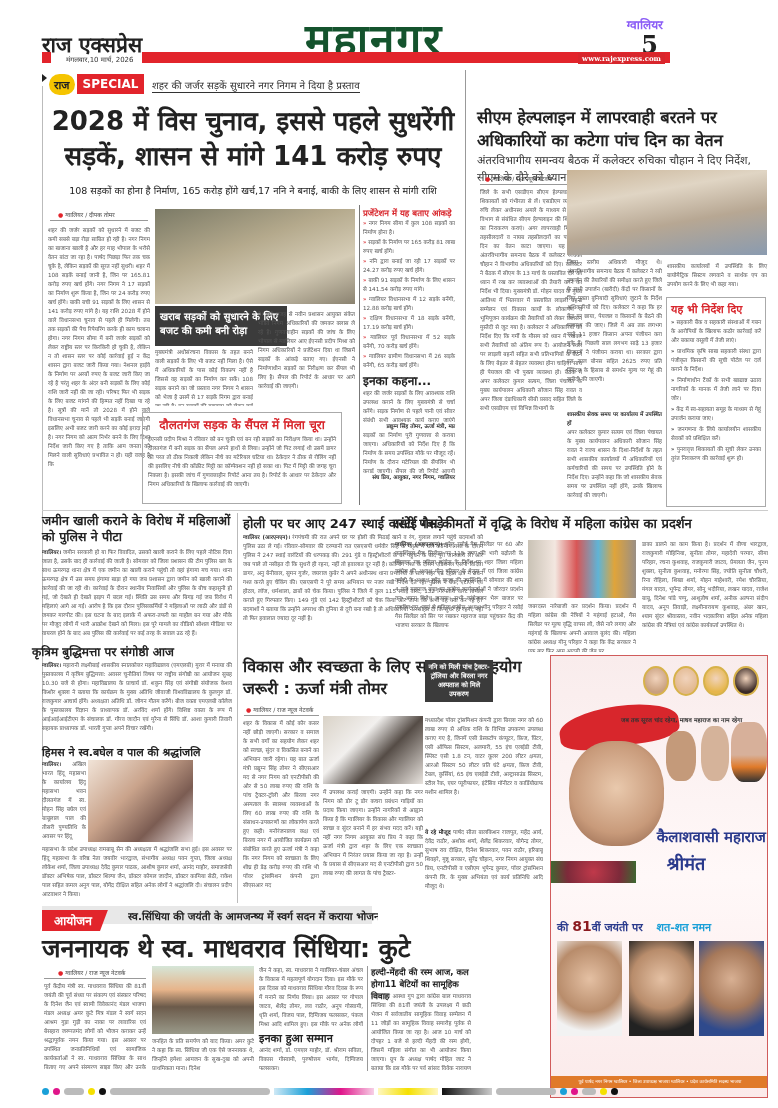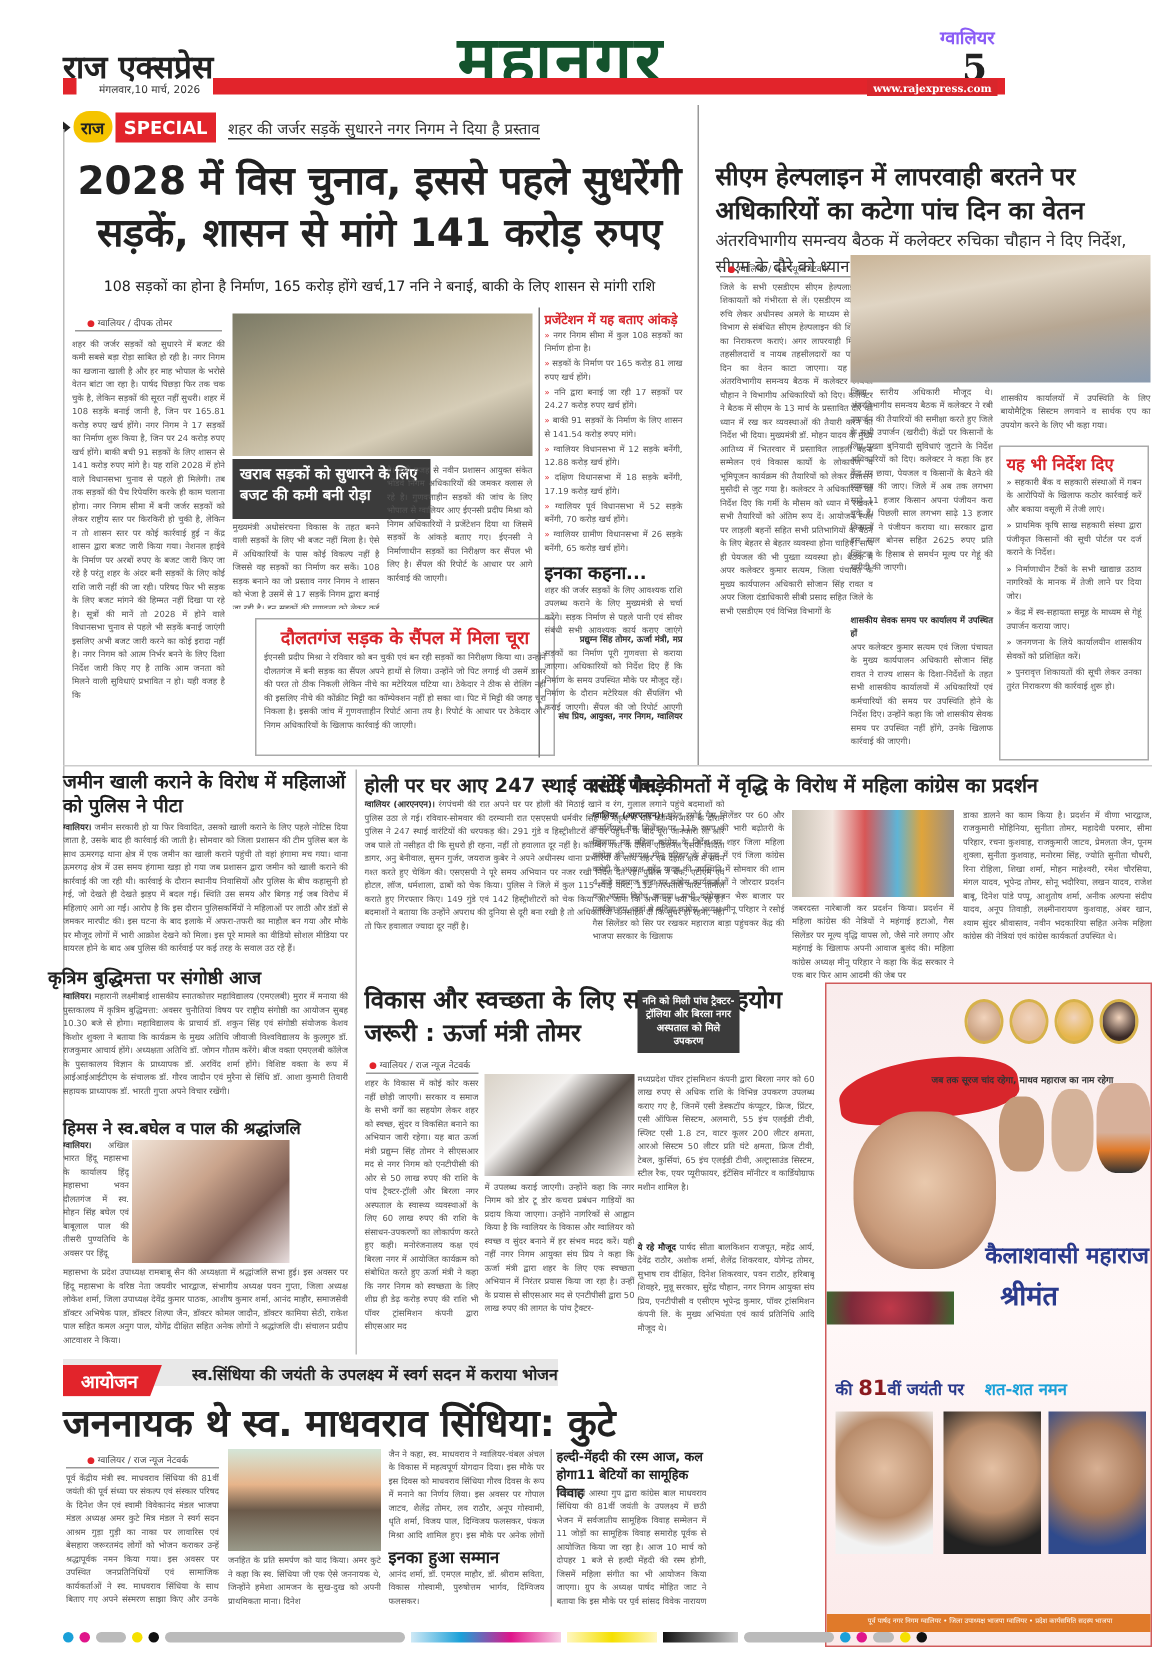--- a/index.html
+++ b/index.html
@@ -6,21 +6,21 @@
 body{width:778px;height:1108px;background:#fff;font-family:"DejaVu Sans",sans-serif;color:#222;position:relative;overflow:hidden}
 .abs{position:absolute}
 .masthead-brand{left:42px;top:30px;font-size:21px;font-weight:bold;color:#222;letter-spacing:0}
 .masthead-title{left:305px;top:8px;font-family:"DejaVu Serif",serif;font-size:44px;font-weight:bold;color:#14532d;letter-spacing:2px}
 .city{right:115px;top:16px;color:#8b5cf6;font-size:12px;font-weight:bold}
 .pageno{right:120px;top:30px;font-size:24px;font-weight:bold;font-family:"DejaVu Serif",serif}
 .redbar{left:142px;top:52px;width:528px;height:11px;background:#e2242b}
 .redbar-left{left:42px;top:52px;width:9px;height:11px;background:#e2242b}
 .date{left:66px;top:55px;font-size:7px;color:#333}
 .url{right:113px;top:53px;background:#d8262c;color:#fff;font-size:7px;font-family:"DejaVu Serif",serif;font-weight:bold;padding:1px 4px}
-.special{left:42px;top:74px;display:flex;align-items:center;gap:2px}
+.special{left:42px;top:74px;display:flex;align-items:flex-start;gap:2px}
 .special .tri{width:0;height:0;border-left:5px solid #222;border-top:4px solid transparent;border-bottom:4px solid transparent}
 .special .raj{background:#f5c400;border-radius:12px;font-weight:bold;font-size:11px;padding:3px 5px;color:#222}
 .special .sp{background:#e2242b;color:#fff;font-weight:bold;font-size:12px;padding:3px 6px}
 .kicker{left:152px;top:78px;font-size:10px;color:#333;border-bottom:1px solid #333}
 .h-main{left:48px;top:104px;width:410px;text-align:center;font-size:26px;font-weight:bold;line-height:35px;color:#222}
 .sub-main{left:48px;top:184px;width:410px;text-align:center;font-size:9.5px;color:#222}
 .byline{font-size:6px;color:#444}
 .byline .dot{color:#e2242b}
 .body-text{font-size:5.6px;line-height:9px;color:#555;text-align:justify}
 .photo{background:linear-gradient(160deg,#7b7a66 0%,#b4a98c 40%,#d6cdb7 70%,#8a8270 100%)}
@@ -61,21 +61,21 @@
 
 <div class="abs byline" style="left:58px;top:211px"><span class="dot">● </span><span>ग्वालियर / दीपक तोमर</span></div>
 <div class="abs" style="left:50px;top:220px;width:98px;height:1px;background:#999"></div>
 <div class="abs body-text" style="left:48px;top:226px;width:102px;height:272px;overflow:hidden">शहर की जर्जर सड़कों को सुधारने में बजट की कमी सबसे बड़ा रोड़ा साबित हो रही है। नगर निगम का खजाना खाली है और हर माह भोपाल के भरोसे वेतन बांटा जा रहा है। पार्षद पिछड़ा फिर तक चक चुके है, लेकिन सड़कों की सूरत नहीं सुधरी। शहर में 108 सड़कें बनाई जानी है, जिन पर 165.81 करोड़ रुपए खर्च होंगे। नगर निगम ने 17 सड़कों का निर्माण शुरू किया है, जिन पर 24 करोड़ रुपए खर्च होंगे। बाकी बची 91 सड़कों के लिए शासन से 141 करोड़ रुपए मांगे है। यह राशि 2028 में होने वाले विधानसभा चुनाव से पहले ही मिलेगी। तब तक सड़कों की पैच रिपेयरिंग करके ही काम चलाना होगा। नगर निगम सीमा में बनी जर्जर सड़कों को लेकर राष्ट्रीय स्तर पर किरकिरी हो चुकी है, लेकिन न तो शासन स्तर पर कोई कार्रवाई हुई न केंद्र शासन द्वारा बजट जारी किया गया। नेशनल हाईवे के निर्माण पर अरबों रुपए के बजट जारी किए जा रहे है परंतु शहर के अंदर बनी सड़कों के लिए कोई राशि जारी नहीं की जा रही। परिषद फिर भी सड़क के लिए बजट मांगने की हिम्मत नहीं दिखा पा रहे है। सूत्रों की मानें तो 2028 में होने वाले विधानसभा चुनाव से पहले भी सड़कें बनाई जाएंगी इसलिए अभी बजट जारी करने का कोई इरादा नहीं है। नगर निगम को आत्म निर्भर बनने के लिए दिशा निर्देश जारी किए गए है ताकि आम जनता को मिलने वाली सुविधाएं प्रभावित न हो। यही वजह है कि</div>
 
 <div class="abs photo" style="left:155px;top:209px;width:200px;height:95px"></div>
 <div class="abs caption-dark" style="left:155px;top:306px;width:132px;height:40px;font-size:10px;line-height:14px;padding:4px 5px">खराब सड़कों को सुधारने के लिए बजट की कमी बनी रोड़ा</div>
 <div class="abs body-text" style="left:155px;top:348px;width:98px;height:58px;overflow:hidden">मुख्यमंत्री अधोसंरचना विकास के तहत बनने वाली सड़कों के लिए भी बजट नहीं मिला है। ऐसे में अधिकारियों के पास कोई विकल्प नहीं है जिससे वह सड़कों का निर्माण कर सकें। 108 सड़क बनाने का जो प्रस्ताव नगर निगम ने शासन को भेजा है उसमें से 17 सड़कें निगम द्वारा बनाई जा रही है। इन सड़कों की गुणवत्ता को लेकर कई बार शिकायत हो चुकी</div>
 <div class="abs body-text" style="left:258px;top:310px;width:97px;height:96px;overflow:hidden">है। इसी वजह से नवीन प्रशासन आयुक्त संकेत भोंडवे निगम अधिकारियों की जमकर क्लास ले रहे है। गुणवत्ताहीन सड़कों की जांच के लिए भोपाल से ग्वालियर आए ईएनसी प्रदीप मिश्रा को निगम अधिकारियों ने प्रजेंटेशन दिया था जिसमें सड़कों के आंकड़े बताए गए। ईएनसी ने निर्माणाधीन सड़कों का निरीक्षण कर सैंपल भी लिए है। सैंपल की रिपोर्ट के आधार पर आगे कार्रवाई की जाएगी।</div>
 
-<div class="abs box" style="left:170px;top:412px;width:200px;height:92px;border-color:#aaa">
+<div class="abs box" style="left:142px;top:412px;width:200px;height:92px;border-color:#aaa">
   <div class="h-red" style="text-align:center;font-size:12px;margin-top:3px">दौलतगंज सड़क के सैंपल में मिला चूरा</div>
   <div class="body-text" style="padding:2px 5px;height:64px;overflow:hidden">ईएनसी प्रदीप मिश्रा ने रविवार को बन चुकी एवं बन रही सड़कों का निरीक्षण किया था। उन्होंने दौलतगंज में बनी सड़क का सैंपल अपने हाथों से लिया। उन्होंने जो पिट लगाई थी उसमें डामर की परत तो ठीक निकली लेकिन नीचे का मटेरियल घटिया था। ठेकेदार ने ठीक से रोलिंग नहीं की इसलिए नीचे की कोंक्रीट मिट्टी का कॉम्पेक्शन नहीं हो सका था। पिट में मिट्टी की जगह चूरा निकला है। इसकी जांच में गुणवत्ताहीन रिपोर्ट आना तय है। रिपोर्ट के आधार पर ठेकेदार और निगम अधिकारियों के खिलाफ कार्रवाई की जाएगी।</div>
 </div>
 
 <div class="abs" style="left:359px;top:205px;width:1px;height:300px;background:#777"></div>
 <div class="abs" style="left:363px;top:207px;width:92px">
   <div class="h-red" style="font-size:8.5px">प्रजेंटेशन में यह बताए आंकड़े</div>
   <div id="pres-list">
       <div class="body-text" style="margin-top: 1px;"><span style="color:#d8262c">»</span> <span>नगर निगम सीमा में कुल 108 सड़कों का निर्माण होना है।</span></div>
       <div class="body-text" style="margin-top: 1px;"><span style="color:#d8262c">»</span> <span>सड़कों के निर्माण पर 165 करोड़ 81 लाख रुपए खर्च होंगे।</span></div>
@@ -172,21 +172,21 @@
     <span style="color:#1aa0d8;margin-left:10px">शत-शत नमन</span>
   </div>
   <div style="position:absolute;left:6px;top:285px;width:65px;height:95px;background:radial-gradient(circle at 50% 40%,#e4c0a3 0%,#b88c6b 50%,#f2f2f2 80%)"></div>
   <div style="position:absolute;left:78px;top:285px;width:65px;height:95px;background:radial-gradient(circle at 50% 40%,#e4c0a3 0%,#b88c6b 45%,#222 80%)"></div>
   <div style="position:absolute;left:148px;top:285px;width:65px;height:95px;background:radial-gradient(circle at 50% 40%,#d8b093 0%,#a7795a 45%,#2f4a8c 80%)"></div>
   <div style="position:absolute;left:0;top:420px;width:218px;height:12px;background:#e07a2a;color:#fff;font-size:4.5px;line-height:12px;text-align:center;overflow:hidden">पूर्व पार्षद नगर निगम ग्वालियर  •  जिला उपाध्यक्ष भाजपा ग्वालियर  •  प्रदेश कार्यसमिति सदस्य भाजपा</div>
 </div>
 
 <div class="abs" style="left:42px;top:906px;width:330px;height:18px;background:#e8e8e8"></div>
 <div class="abs ayojan" style="clip-path:polygon(0 0,100% 0,88% 100%,0 100%)">आयोजन</div>
-<div class="abs" style="left:128px;top:909px;width:250px;font-size:10.5px;font-weight:bold;color:#222;white-space:nowrap;overflow:hidden">स्व.सिंधिया की जयंती के उपलक्ष्य में स्वर्ग सदन में कराया भोजन</div>
+<div class="abs" style="left:128px;top:909px;width:250px;font-size:10.5px;font-weight:bold;color:#222;white-space:nowrap;overflow:hidden">स्व.सिंधिया की जयंती के आमजन्ष्य में स्वर्ग सदन में कराया भोजन</div>
 <div class="abs h-bottom">जननायक थे स्व. माधवराव सिंधिया: कुटे</div>
 <div class="abs byline" style="left:58px;top:969px"><span class="dot">● </span><span>ग्वालियर / राज न्यूज नेटवर्क</span></div>
 <div class="abs" style="left:44px;top:978px;width:102px;height:1px;background:#999"></div>
 <div class="abs body-text" style="left:44px;top:982px;width:102px;height:88px;overflow:hidden">पूर्व केंद्रीय मंत्री स्व. माधवराव सिंधिया की 81वीं जयंती की पूर्व संध्या पर संकल्प एवं संस्कार परिषद के दिनेश जैन एवं स्वामी विवेकानंद मंडल भाजपा मंडल अध्यक्ष अमर कुटे मित्र मंडल ने स्वर्ग सदन आश्रम गुड़ा गुड़ी का नाका पर लावारिस एवं बेसहारा जरूरतमंद लोगों को भोजन कराकर उन्हें श्रद्धापूर्वक नमन किया गया। इस अवसर पर उपस्थित जनप्रतिनिधियों एवं सामाजिक कार्यकर्ताओं ने स्व. माधवराव सिंधिया के साथ बिताए गए अपने संस्मरण साझा किए और उनके जनसेवा एवं विकास कार्यों एवं</div>
 <div class="abs" style="left:152px;top:966px;width:102px;height:68px;background:linear-gradient(180deg,#d5e6d8 0%,#e7b48a 35%,#6b5a4a 60%,#9a9a8a 100%)"></div>
 <div class="abs body-text" style="left:152px;top:1037px;width:102px;height:34px;overflow:hidden">जनहित के प्रति समर्पण को याद किया। अमर कुटे ने कहा कि स्व. सिंधिया जी एक ऐसे जननायक थे, जिन्होंने हमेशा आमजन के सुख-दुख को अपनी प्राथमिकता माना। दिनेश</div>
 <div class="abs body-text" style="left:259px;top:966px;width:104px;height:62px;overflow:hidden">जैन ने कहा, स्व. माधवराव ने ग्वालियर-चंबल अंचल के विकास में महत्वपूर्ण योगदान दिया। इस मौके पर इस दिवस को माधवराव सिंधिया गौरव दिवस के रूप में मनाने का निर्णय लिया। इस अवसर पर गोपाल जाटव, शैलेंद्र तोमर, लव राठौर, अनूप गोस्वामी, धृति शर्मा, विजय पाल, दिग्विजय फलसकर, पंकज मिश्रा आदि शामिल हुए। इस मौके पर अनेक लोगों का सम्मान किया गया।</div>
 <div class="abs sec-h" style="left:259px;top:1030px;width:104px;font-size:11px">इनका हुआ सम्मान</div>
 <div class="abs body-text" style="left:259px;top:1046px;width:104px;height:25px;overflow:hidden">आनंद शर्मा, डॉ. एमएल माहौर, डॉ. श्रीराम सविता, विकास गोस्वामी, पुरुषोत्तम भार्गव, दिग्विजय फलसकर।</div>
 

